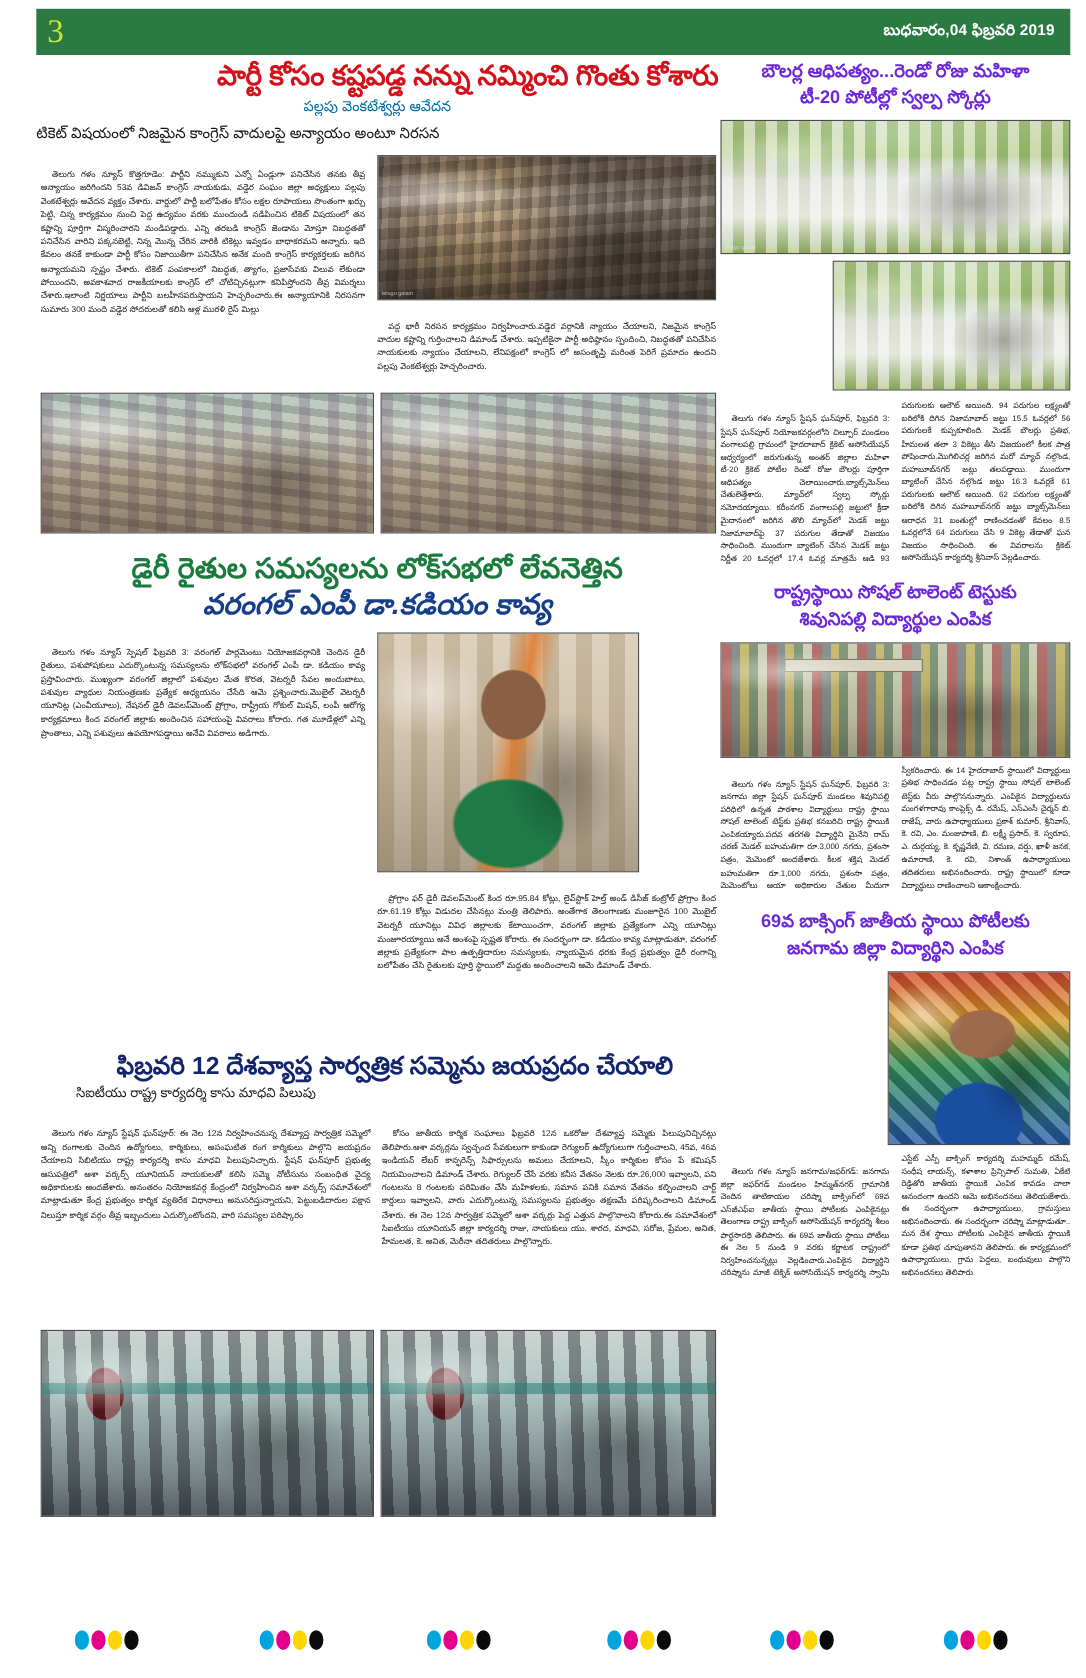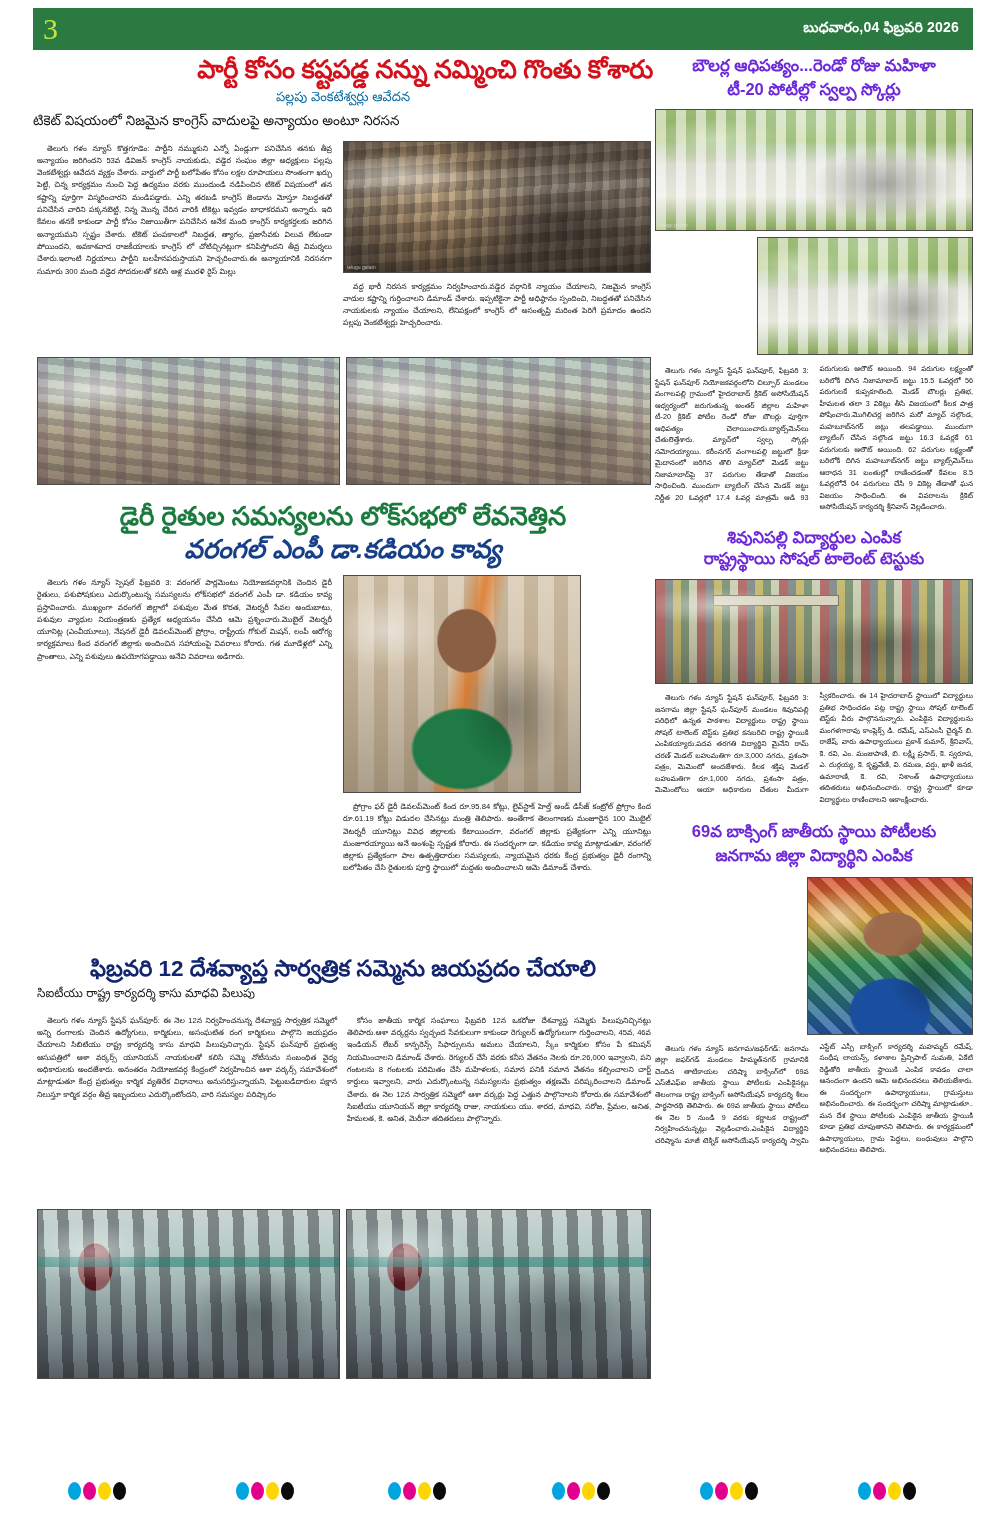--- a/index.html
+++ b/index.html
@@ -46,21 +46,21 @@
   .te { font-family: "Liberation Sans", sans-serif; }
   .body-col {
     font-size: 7.6px;
     line-height: 1.62;
     text-align: justify;
     color: #141414;
     column-gap: 10px;
     hyphens: auto;
     word-spacing: .4px;
   }
-  .body-col p { margin: 2px 0 3px 0; text-indent: 10px; }
+  .body-col p { margin: 12px 0 3px 0; text-indent: 10px; }
 
   
   .left-zone { position: absolute; left: 33px; top: 55px; width: 620px; }
   .right-zone { position: absolute; left: 655px; top: 55px; width: 318px; }
 
   .hl-red {
     color: #d4111b;
     font-weight: bold;
     text-align: right;
     font-size: 25.5px;
@@ -222,21 +222,21 @@
   .two-col { column-count: 2; column-gap: 11px; }
   .tiny { font-size: 7.2px; line-height: 1.6; }
 </style>
 </head>
 <body>
 
 <div class="page">
 
   <div class="masthead">
     <div class="page-number">3</div>
-    <div class="page-date te">బుధవారం,04 ఫిబ్రవరి 2026</div>
+    <div class="page-date te">బుధవారం,04 ఫిబ్రవరి 2019</div>
   </div>
 
   <div class="left-zone">
 
     <div>
       <div class="hl-red te">పార్టీ కోసం కష్టపడ్డ నన్ను నమ్మించి గొంతు కోశారు</div>
       <div class="sub-dark te">పల్లపు వెంకటేశ్వర్లు ఆవేదన</div>
       <div class="sub-dark2 te">టికెట్ విషయంలో నిజమైన కాంగ్రెస్ వాదులపై అన్యాయం అంటూ నిరసన</div>
     </div>
 
@@ -278,21 +278,21 @@
 
       <div class="photo ph-portrait" style="position:absolute; left:310px; top:0; width:238px; height:218px;">
         <div class="ph-portrait-inner"></div>
       </div>
 
       <div class="body-col te" style="position:absolute; left:310px; top:224px; width:308px;">
         <p>ప్రోగ్రాం ఫర్ డైరీ డెవలప్‌మెంట్ కింద రూ.95.84 కోట్లు, లైవ్‌స్టాక్ హెల్త్ అండ్ డిసీజ్ కంట్రోల్ ప్రోగ్రాం కింద రూ.61.19 కోట్లు విడుదల చేసినట్లు మంత్రి తెలిపారు. అంతేగాక తెలంగాణకు మంజూరైన 100 మొబైల్ వెటర్నరీ యూనిట్లు వివిధ జిల్లాలకు కేటాయించగా, వరంగల్ జిల్లాకు ప్రత్యేకంగా ఎన్ని యూనిట్లు మంజూరయ్యాయి అనే అంశంపై స్పష్టత కోరారు. ఈ సందర్భంగా డా. కడియం కావ్య మాట్లాడుతూ, వరంగల్ జిల్లాకు ప్రత్యేకంగా పాల ఉత్పత్తిదారుల సమస్యలకు, న్యాయమైన ధరకు కేంద్ర ప్రభుత్వం డైరీ రంగాన్ని బలోపేతం చేసి రైతులకు పూర్తి స్థాయిలో మద్దతు అందించాలని ఆమె డిమాండ్ చేశారు.</p>
       </div>
     </div>
 
-    <div style="margin-top:6px;">
+    <div style="margin-top:6px;margin-left:32px;">
       <div class="hl-navy te">ఫిబ్రవరి 12 దేశవ్యాప్త సార్వత్రిక సమ్మెను జయప్రదం చేయాలి</div>
       <div class="byline-left te">సిఐటీయు రాష్ట్ర కార్యదర్శి కాసు మాధవి పిలుపు</div>
     </div>
 
     <div style="position:relative; margin-top:10px; height:190px;">
       <div class="body-col te" style="position:absolute; left:4px; top:0; width:300px;">
         <p>తెలుగు గళం న్యూస్ స్టేషన్ ఘన్‌పూర్: ఈ నెల 12న నిర్వహించనున్న దేశవ్యాప్త సార్వత్రిక సమ్మెలో అన్ని రంగాలకు చెందిన ఉద్యోగులు, కార్మికులు, అసంఘటిత రంగ కార్మికులు పాల్గొని జయప్రదం చేయాలని సిబిటియు రాష్ట్ర కార్యదర్శి కాసు మాధవి పిలుపునిచ్చారు. స్టేషన్ ఘన్‌పూర్ ప్రభుత్వ ఆసుపత్రిలో ఆశా వర్కర్స్ యూనియన్ నాయకులతో కలిసి సమ్మె నోటీసును సంబంధిత వైద్య అధికారులకు అందజేశారు. అనంతరం నియోజకవర్గ కేంద్రంలో నిర్వహించిన ఆశా వర్కర్స్ సమావేశంలో మాట్లాడుతూ కేంద్ర ప్రభుత్వం కార్మిక వ్యతిరేక విధానాలు అనుసరిస్తున్నాయని, పెట్టుబడిదారుల పక్షాన నిలుస్తూ కార్మిక వర్గం తీవ్ర ఇబ్బందులు ఎదుర్కొంటోందని, వారి సమస్యల పరిష్కారం</p>
       </div>
       <div class="body-col te" style="position:absolute; left:314px; top:0; width:304px;">
         <p>కోసం జాతీయ కార్మిక సంఘాలు ఫిబ్రవరి 12న ఒకరోజు దేశవ్యాప్త సమ్మెకు పిలుపునిచ్చినట్లు తెలిపారు.ఆశా వర్కర్లను స్వచ్ఛంద సేవకులుగా కాకుండా రెగ్యులర్ ఉద్యోగులుగా గుర్తించాలని, 45వ, 46వ ఇండియన్ లేబర్ కాన్ఫరెన్స్ సిఫార్సులను అమలు చేయాలని, స్కీం కార్మికుల కోసం పే కమిషన్ నియమించాలని డిమాండ్ చేశారు. రెగ్యులర్ చేసే వరకు కనీస వేతనం నెలకు రూ.26,000 ఇవ్వాలని, పని గంటలను 8 గంటలకు పరిమితం చేసి మహిళలకు, సమాన పనికి సమాన వేతనం కల్పించాలని చార్ట్ కార్డులు ఇవ్వాలని, వారు ఎదుర్కొంటున్న సమస్యలను ప్రభుత్వం తక్షణమే పరిష్కరించాలని డిమాండ్ చేశారు. ఈ నెల 12న సార్వత్రిక సమ్మెలో ఆశా వర్కర్లు పెద్ద ఎత్తున పాల్గొనాలని కోరారు.ఈ సమావేశంలో సిఐటీయు యూనియన్ జిల్లా కార్యదర్శి రాజు, నాయకులు యు. శారద, మాధవి, సరోజ, ప్రేమల, అనిత, హేమలత, కె. అనిత, మెరీనా తదితరులు పాల్గొన్నారు.</p>
@@ -329,22 +329,22 @@
       <div class="photo ph-cricket" style="position:absolute; left:102px; top:0; width:216px; height:118px;">
         <div class="ph-cricket-inner"></div>
       </div>
     </div>
 
     <div class="body-col tiny te two-col" style="margin-top:4px; width:318px;">
       <p>తెలుగు గళం న్యూస్ స్టేషన్ ఘన్‌పూర్, ఫిబ్రవరి 3: స్టేషన్ ఘన్‌పూర్ నియోజకవర్గంలోని చిల్పూర్ మండలం వంగాలపల్లి గ్రామంలో హైదరాబాద్ క్రికెట్ అసోసియేషన్ ఆధ్వర్యంలో జరుగుతున్న అంతర్ జిల్లాల మహిళా టీ-20 క్రికెట్ పోటీల రెండో రోజు బౌలర్లు పూర్తిగా ఆధిపత్యం చెలాయించారు.బ్యాట్స్‌మెన్‌లు చేతులెత్తేశారు. మ్యాచ్‌లో స్వల్ప స్కోర్లు నమోదయ్యాయి. కరీంనగర్ వంగాలపల్లి జట్టులో క్రీడా మైదానంలో జరిగిన తొలి మ్యాచ్‌లో మెడక్ జట్టు నిజామాబాద్‌పై 37 పరుగుల తేడాతో విజయం సాధించింది. ముందుగా బ్యాటింగ్ చేసిన మెడక్ జట్టు నిర్ణీత 20 ఓవర్లలో 17.4 ఓవర్ల మాత్రమే ఆడి 93 పరుగులకు ఆలౌట్ అయింది. 94 పరుగుల లక్ష్యంతో బరిలోకి దిగిన నిజామాబాద్ జట్టు 15.5 ఓవర్లలో 56 పరుగులకే కుప్పకూలింది. మెడక్ బౌలర్లు ప్రతిభ, హీమలత తలా 3 వికెట్లు తీసి విజయంలో కీలక పాత్ర పోషించారు.మొగిలిచర్ల జరిగిన మరో మ్యాచ్ నల్గొండ, మహబూబ్‌నగర్ జట్లు తలపడ్డాయి. ముందుగా బ్యాటింగ్ చేసిన నల్గొండ జట్టు 16.3 ఓవర్లకే 61 పరుగులకు ఆలౌట్ అయింది. 62 పరుగుల లక్ష్యంతో బరిలోకి దిగిన మహబూబ్‌నగర్ జట్టు బ్యాట్స్‌మెన్‌లు ఆరాధన 31 బంతుల్లో రాణించడంతో కేవలం 8.5 ఓవర్లలోనే 64 పరుగులు చేసి 9 వికెట్ల తేడాతో ఘన విజయం సాధించింది. ఈ వివరాలను క్రికెట్ అసోసియేషన్ కార్యదర్శి శ్రీనివాస్ వెల్లడించారు.</p>
     </div>
 
     <div style="margin-top:14px;">
+      <div class="hl-black te">రాష్ట్రస్థాయి సోషల్ టాలెంట్ టెస్టుకు</div>
       <div class="hl-black te" style="margin-top:3px;">శివునిపల్లి విద్యార్థుల ఎంపిక</div>
-      <div class="hl-black te">రాష్ట్రస్థాయి సోషల్ టాలెంట్ టెస్టుకు</div>
     </div>
 
     <div class="photo ph-group" style="margin-top:10px; width:318px; height:105px;">
       <div class="ph-group-inner"></div>
       <div class="ph-banner"></div>
     </div>
 
     <div class="body-col tiny te two-col" style="margin-top:6px; width:318px;">
       <p>తెలుగు గళం న్యూస్ స్టేషన్ ఘన్‌పూర్, ఫిబ్రవరి 3: జనగామ జిల్లా స్టేషన్ ఘన్‌పూర్ మండలం శివునిపల్లి పరిధిలో ఉన్నత పాఠశాల విద్యార్థులు రాష్ట్ర స్థాయి సోషల్ టాలెంట్ టెస్ట్‌కు ప్రతిభ కనబరిచి రాష్ట్ర స్థాయికి ఎంపికయ్యారు.పదవ తరగతి విద్యార్థిని మైనేని రామ్ చరణ్ మెడల్ బహుమతిగా రూ.3,000 నగదు, ప్రశంసా పత్రం, మెమెంటో అందజేశారు. కీలక శక్తిష మెడల్ బహుమతిగా రూ.1,000 నగదు, ప్రశంసా పత్రం, మెమెంటోలు ఆయా అధికారుల చేతుల మీదుగా స్వీకరించారు. ఈ 14 హైదరాబాద్ స్థాయిలో విద్యార్థులు ప్రతిభ సాధించడం పట్ల రాష్ట్ర స్థాయి సోషల్ టాలెంట్ టెస్ట్‌కు వీరు పాల్గొననున్నారు. ఎంపికైన విద్యార్థులను మంగళగారావు కాంప్లెక్స్ డి. రమేష్, ఎస్ఎంసీ చైర్మన్ బి. రాజేష్, వారు ఉపాధ్యాయులు ప్రకాశ్ కుమార్, శ్రీనివాస్, కె. రవి, ఎం. మంజుపాణి, బి. లక్ష్మీ ప్రసాద్, కె. స్వరూప, ఎ. దుర్గయ్య, కె. కృష్ణవేణి, వి. రమణ, వర్షు, ఖాళీ జనక, ఉమారాణి, కె. రవి, నిశాంత్ ఉపాధ్యాయులు తదితరులు అభినందించారు. రాష్ట్ర స్థాయిలో కూడా విద్యార్థులు రాణించాలని ఆకాంక్షించారు.</p>
     </div>

